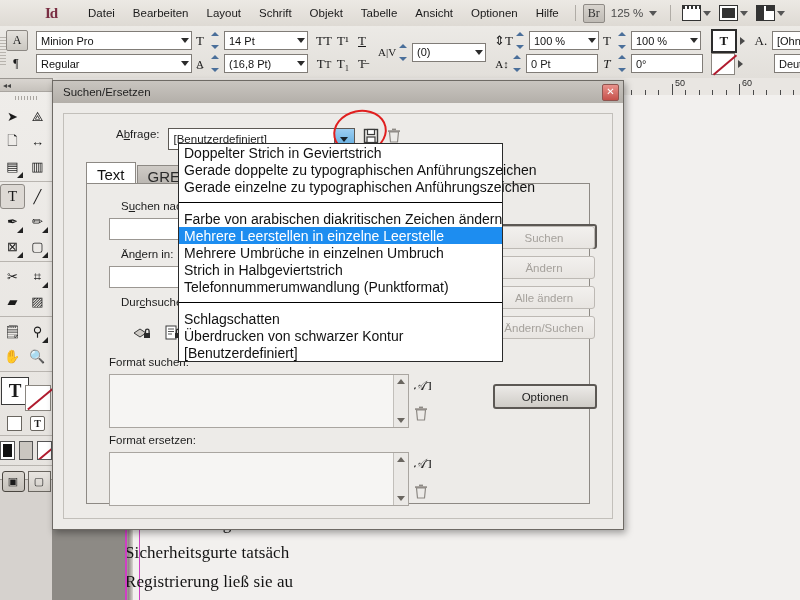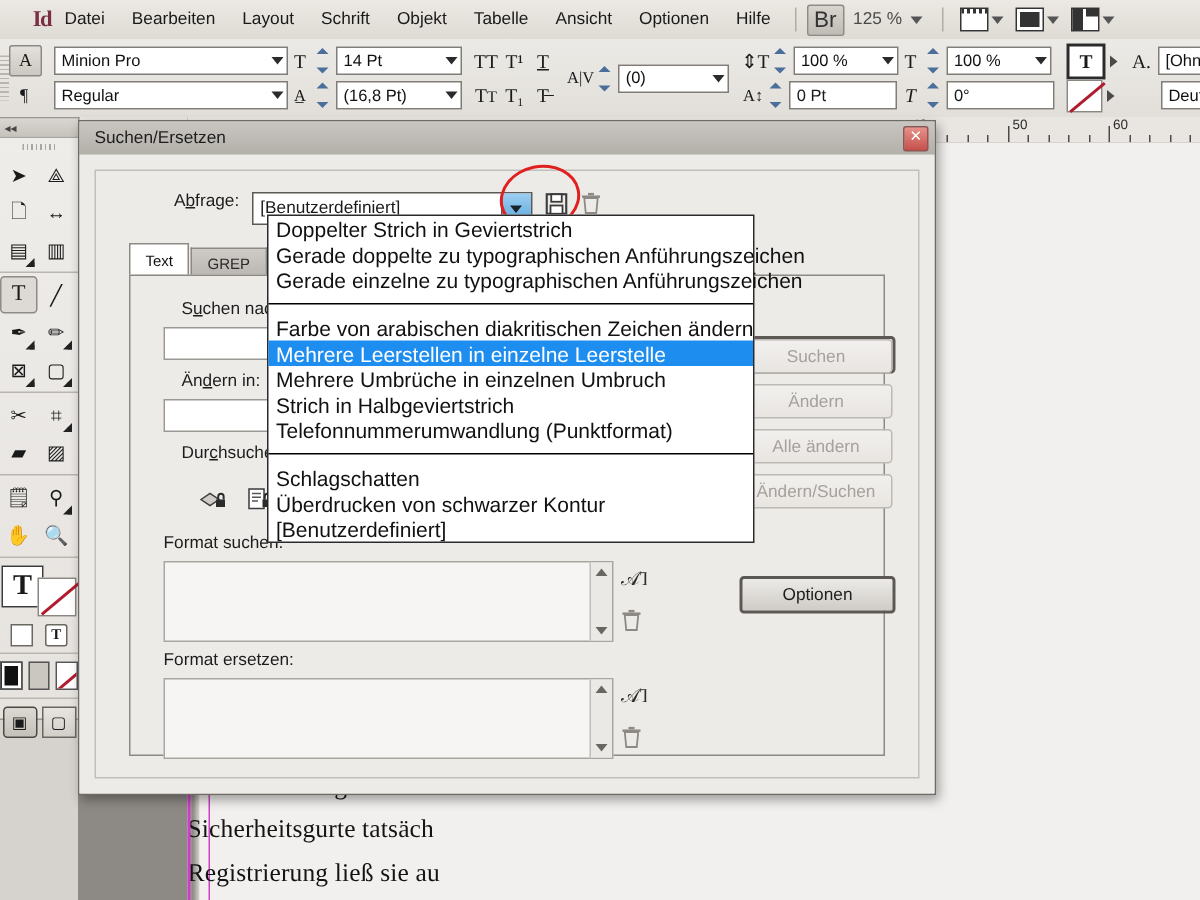--- a/index.html
+++ b/index.html
@@ -15,31 +15,31 @@
   #app { position: relative; width: 800px; height: 600px; }
 
   
   .menubar {
     position: absolute; left: 0; top: 0; width: 800px; height: 26px;
     background: linear-gradient(#ece9e4, #dedad4);
     border-bottom: 1px solid #b4b0aa;
     display: flex; align-items: center;
   }
   .id-logo {
-    width: 34px; text-align: right; font-weight: bold; font-size: 15px;
-    color: #7a2e43; font-family: "Liberation Serif", serif; letter-spacing: -1px;
+    width: 34px; text-align: left; font-weight: bold; font-size: 15px;
+    color: #7a2e43; font-family: "Liberation Serif", serif; letter-spacing: -1px; margin-left: 45px;
   }
   .menu-item {
     padding: 3px 9px; font-size: 11.5px; color: #1a1a1a; white-space: nowrap;
   }
   .mb-sep { width: 1px; height: 16px; background: #b0aca6; margin: 0 7px; }
   .br-btn {
     border: 1px solid #8e8a85; background: linear-gradient(#d8d4ce,#bfbbb5);
-    font-size: 15px; padding: 1px 4px; border-radius: 2px; color: #333;
-    font-family: Liberation Sans, sans-serif;
+    font-size: 12px; padding: 1px 4px; border-radius: 2px; color: #333;
+    font-family: Liberation Serif, serif;
   }
   .zoom-box { display:flex; align-items:center; gap:6px; font-size:11.5px; color:#4a4a4a; padding:0 6px;}
   .caret { width:0;height:0;border-left:4px solid transparent;border-right:4px solid transparent;border-top:5px solid #555; }
   .view-ico { width:17px;height:14px;border:1.5px solid #333; display:inline-block; position:relative; background:#fff;}
   .view-ico.a::before{content:"";position:absolute;left:0;top:0;right:0;height:3px;background:repeating-linear-gradient(90deg,#333 0 2px,#fff 2px 4px);}
   .view-ico.b{background:#fff;}
   .view-ico.b::before{content:"";position:absolute;left:2px;top:2px;right:2px;bottom:2px;background:#333;}
   .view-ico.c::before{content:"";position:absolute;left:0;top:0;bottom:0;width:7px;background:#333;}
   .view-ico.c::after{content:"";position:absolute;right:0;top:0;width:8px;height:5px;background:#333;}
   .vgroup{display:flex;align-items:center;gap:2px;padding:0 4px;}
@@ -177,21 +177,21 @@
 
   .circle-hl{
     position:absolute;left:333px;top:110px;width:50px;height:40px;
     border:2.5px solid #e01f1f;border-radius:50%;transform:rotate(-12deg);
     pointer-events:none;z-index:60;
   }
 
   
   .tabs{position:absolute;left:22px;top:48px;display:flex;align-items:flex-end;}
   .tab{
-    height:21px;padding:0 10px;display:flex;align-items:center;font-size:10px;
+    height:21px;padding:0 10px;display:flex;align-items:center;font-size:15px;
     border:1px solid #8d8984;border-bottom:none;margin-right:1px;
     background:linear-gradient(#cfcbc6,#b6b2ad);color:#2a2a2a;
   }
   .tab.active{background:#fff;color:#111;height:23px;border-bottom:1px solid #fff;}
   .tabpanel{position:absolute;left:22px;top:69px;right:22px;bottom:14px;border:1px solid #8d8984;background:#edebe8;}
 
   .f-label{position:absolute;font-size:11.5px;color:#1d1d1d;}
   .f-input{position:absolute;height:20px;border:1px solid #9b9792;background:#fff;}
   .f-combo{position:absolute;height:20px;border:1px solid #9b9792;background:#fff;display:flex;align-items:center;padding-left:5px;font-size:11.5px;}
   .f-combo .cb-arrow{margin-left:auto;margin-right:3px;width:0;height:0;border-left:4px solid transparent;border-right:4px solid transparent;border-top:5px solid #2b2b2b;}

